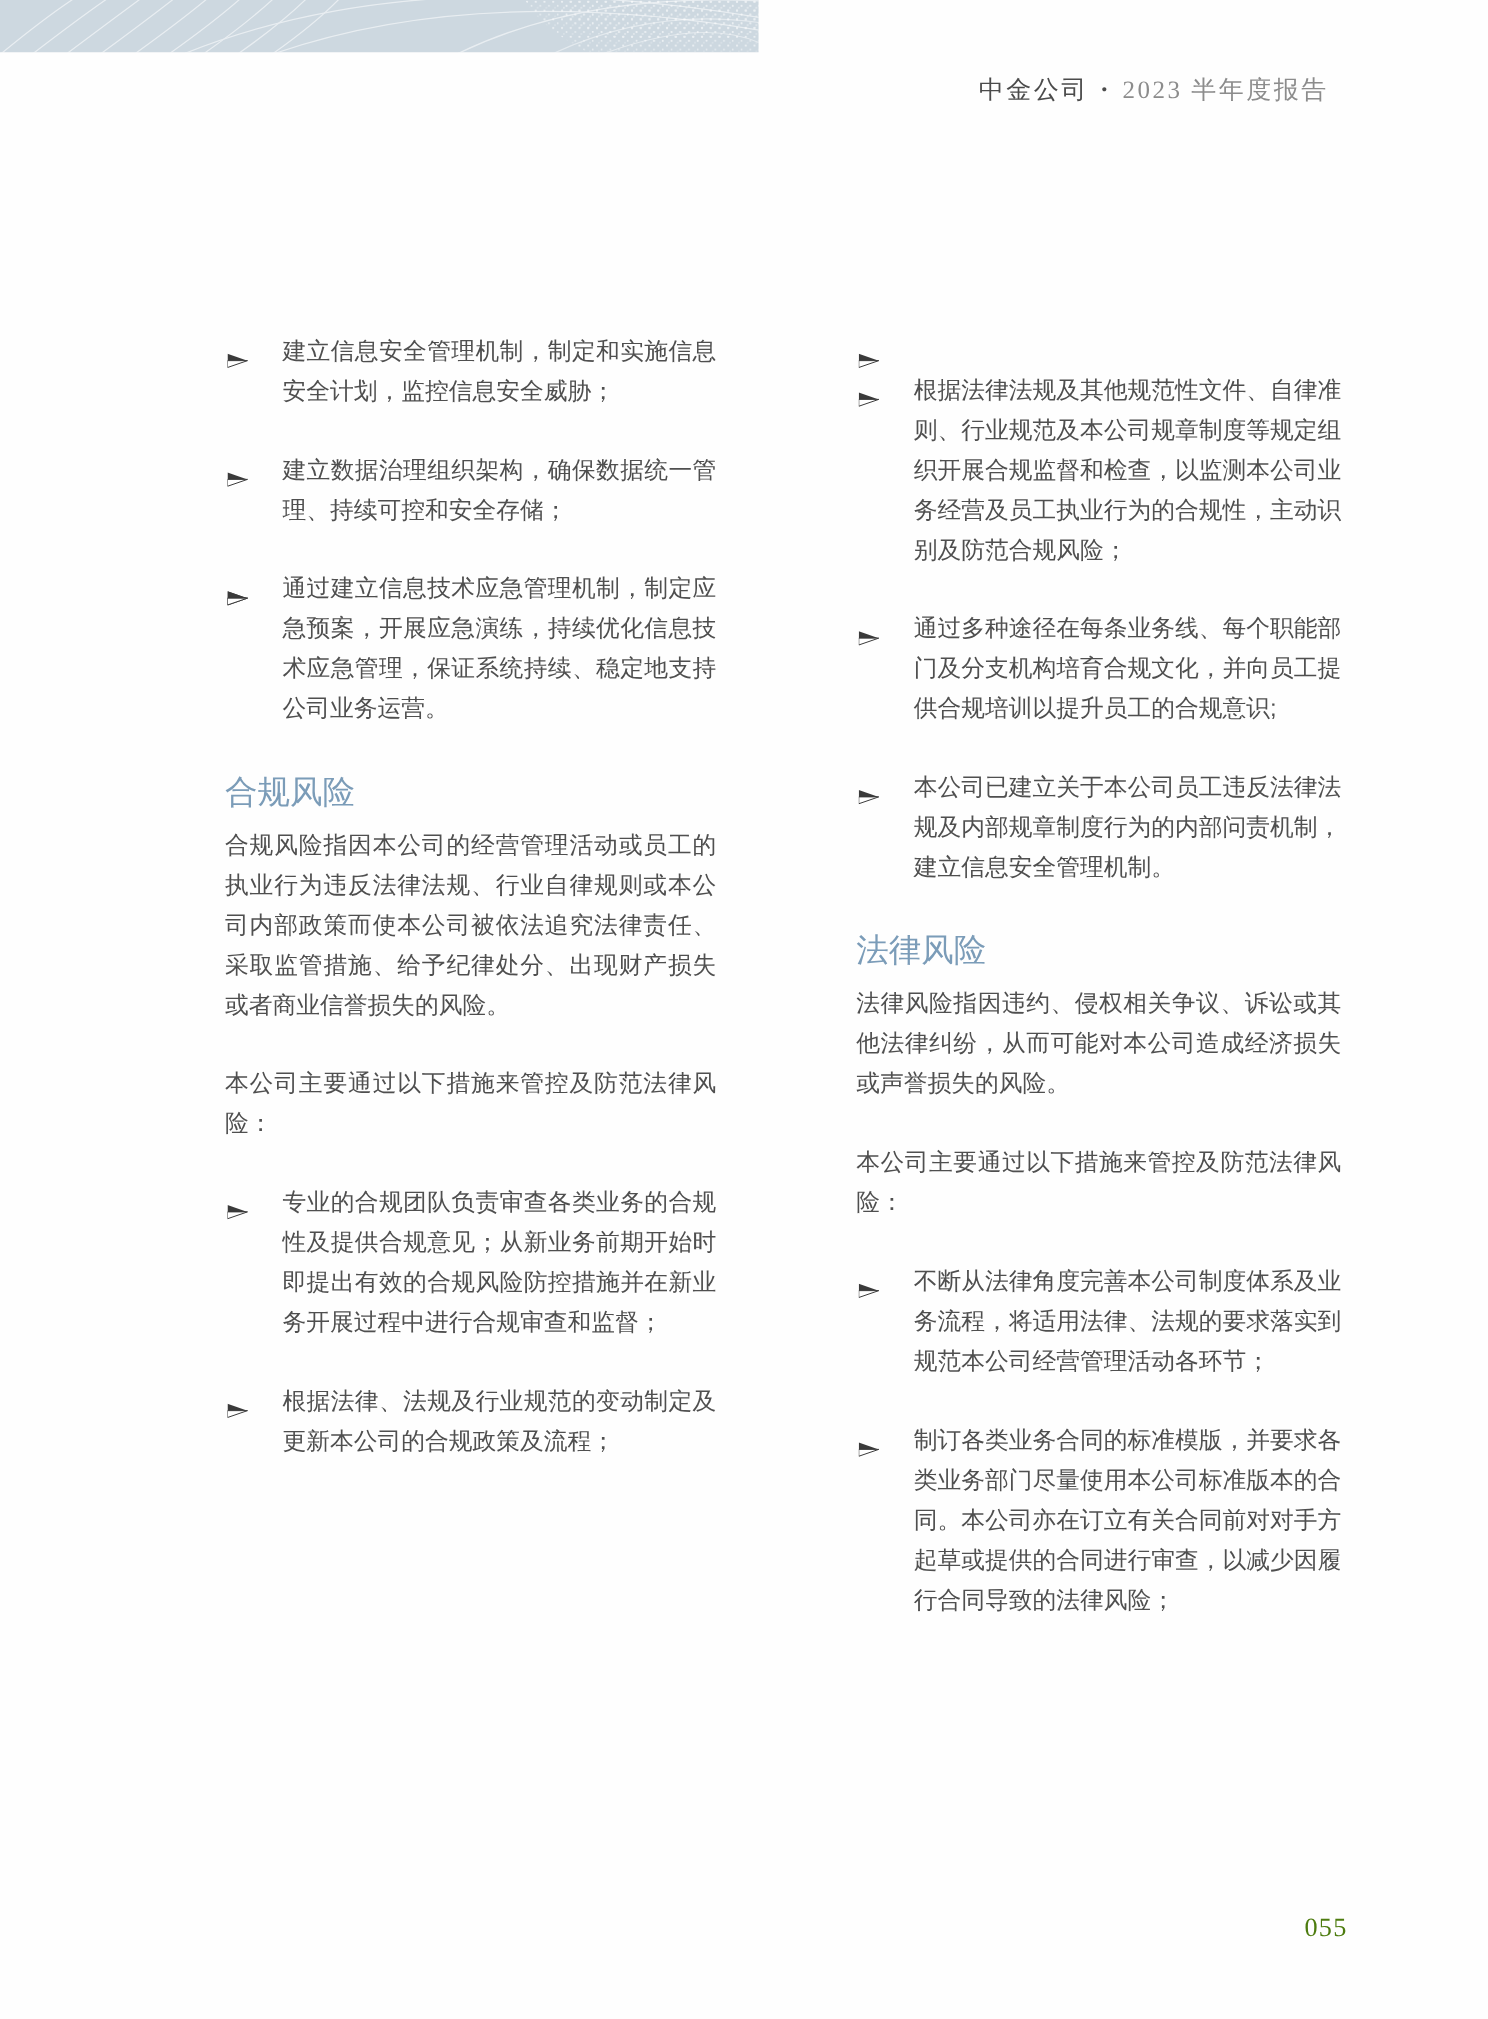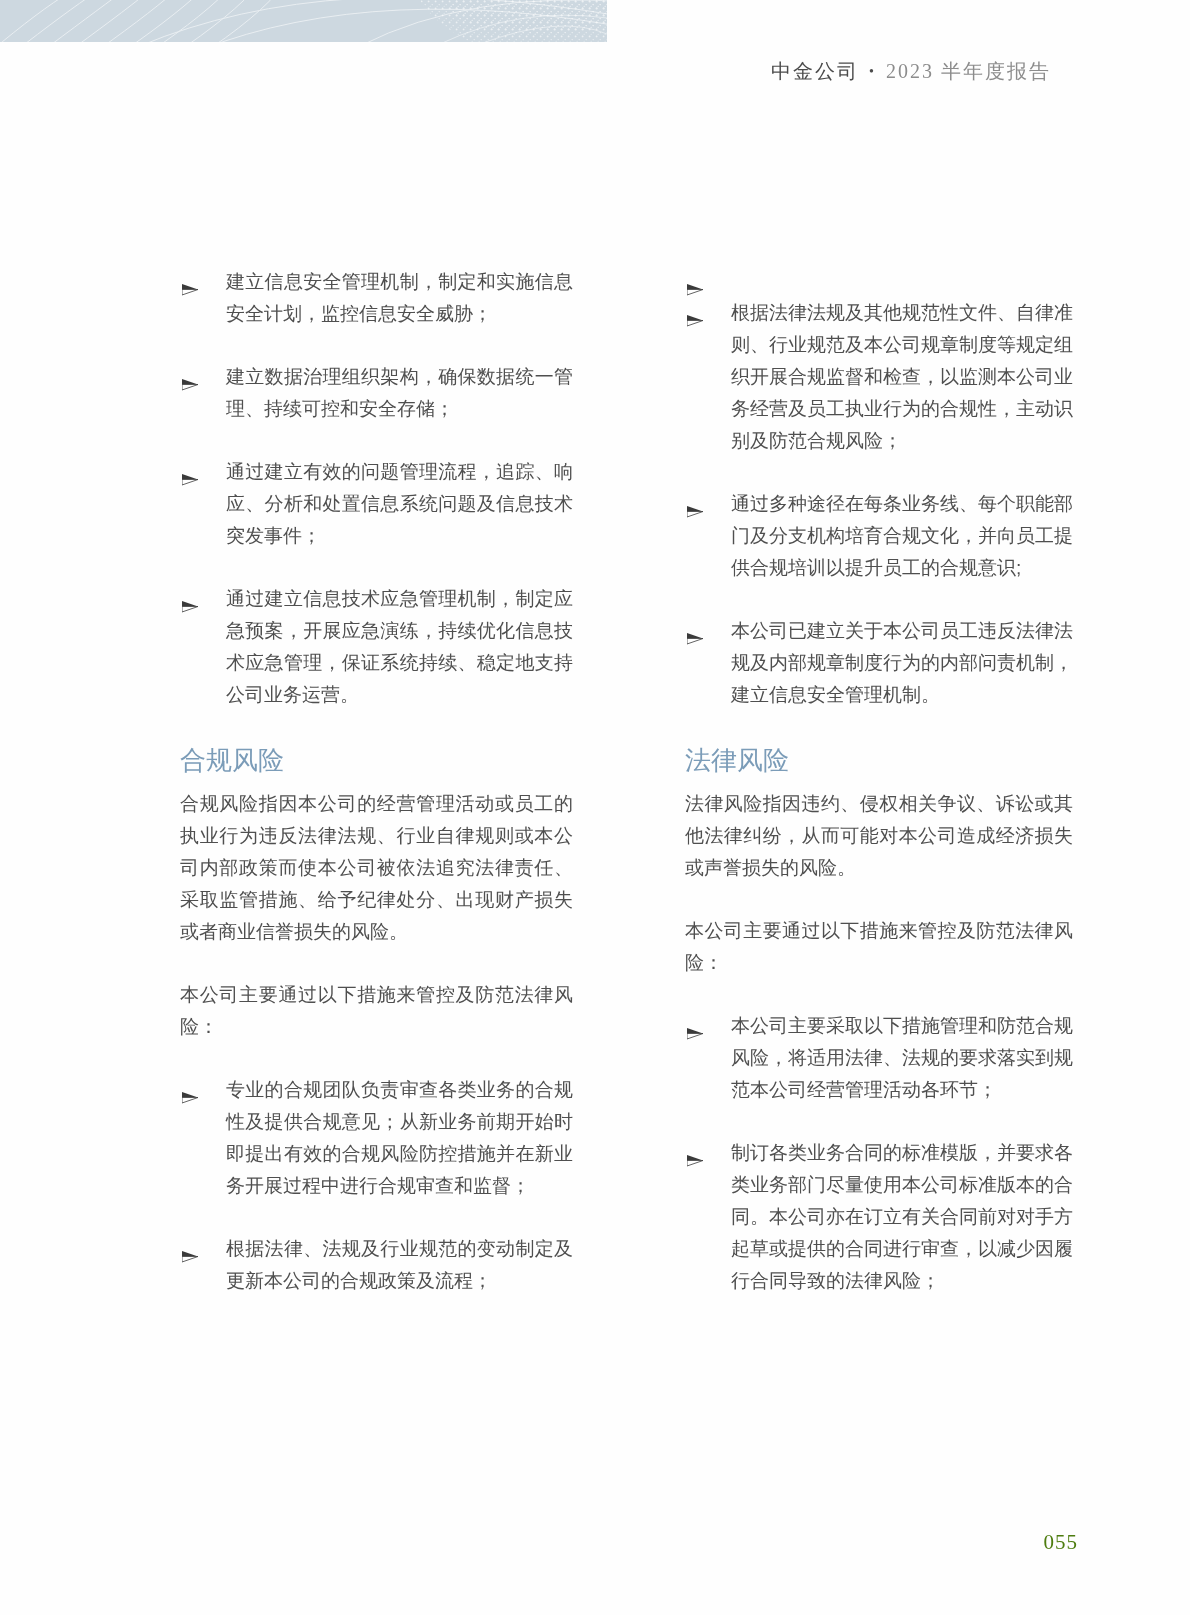--- a/index.html
+++ b/index.html
@@ -3,21 +3,21 @@
 <meta charset="utf-8">
 <style>
   html,body{margin:0;padding:0;}
   body{
     width:1190px;height:1615px;position:relative;background:#fefefe;
     font-family:"Liberation Sans", sans-serif;color:#4f4f4f;
     overflow:hidden;
   }
   .band{position:absolute;left:0;top:0;width:607px;height:42px;}
   .report-header{
-    position:absolute;top:58px;right:139px;
+    position:absolute;top:58px;right:127px;
     font-family:"Liberation Serif", serif;font-size:20px;color:#4b4b4b;
     letter-spacing:2px;white-space:nowrap;
   }
   .report-header .dot{font-size:14px;color:#4b4b4b;margin:0 10px;vertical-align:2px;}
   .report-header .report-title{color:#8c8c8c;}
   .content{position:absolute;left:180px;top:266px;width:893px;display:flex;}
   .col{font-size:19px;line-height:32px;text-align:justify;color:#4f4f4f;}
   .col-left{width:393px;margin-right:112px;}
   .col-right{width:388px;}
   .para{margin:0 0 31px 0;}
@@ -95,21 +95,20 @@
             <polygon points="0,6.5 16,6.5 0,12" fill="#ffffff" stroke="#3a3a3a" stroke-width="0.8"></polygon>
           </svg></span>
       <p class="btext" style="margin:0;">建立数据治理组织架构，确保数据统一管理、持续可控和安全存储；</p>
     </div>
 
     <div class="bullet">
       <span class="marker" aria-label="➢"><svg width="20" height="14" viewBox="0 0 20 14">
             <polygon points="0,1 16,6.5 0,6.5" fill="#3a3a3a"></polygon>
             <polygon points="0,6.5 16,6.5 0,12" fill="#ffffff" stroke="#3a3a3a" stroke-width="0.8"></polygon>
           </svg></span>
-      <p class="btext" style="margin:0;">通过建立有效的问题管理流程，追踪、响应、分析和处置信息系统问题及信息技术突发事件；</p>
     </div>
 
     <div class="bullet">
       <span class="marker" aria-label="➢"><svg width="20" height="14" viewBox="0 0 20 14">
             <polygon points="0,1 16,6.5 0,6.5" fill="#3a3a3a"></polygon>
             <polygon points="0,6.5 16,6.5 0,12" fill="#ffffff" stroke="#3a3a3a" stroke-width="0.8"></polygon>
           </svg></span>
       <p class="btext" style="margin:0;">通过建立信息技术应急管理机制，制定应急预案，开展应急演练，持续优化信息技术应急管理，保证系统持续、稳定地支持公司业务运营。</p>
     </div>
 
@@ -172,21 +171,21 @@
     <h2 class="section-heading">法律风险</h2>
 
     <p class="para">法律风险指因违约、侵权相关争议、诉讼或其他法律纠纷，从而可能对本公司造成经济损失或声誉损失的风险。</p>
     <p class="para">本公司主要通过以下措施来管控及防范法律风险：</p>
 
     <div class="bullet">
       <span class="marker" aria-label="➢"><svg width="20" height="14" viewBox="0 0 20 14">
             <polygon points="0,1 16,6.5 0,6.5" fill="#3a3a3a"></polygon>
             <polygon points="0,6.5 16,6.5 0,12" fill="#ffffff" stroke="#3a3a3a" stroke-width="0.8"></polygon>
           </svg></span>
-      <p class="btext" style="margin:0;">本公司主要采取以下措施管理和防范合规风险，将适用法律、法规的要求落实到规范本公司经营管理活动各环节；</p>
+      <p class="btext" style="margin:0;">不断从法律角度完善本公司制度体系及业务流程，将适用法律、法规的要求落实到规范本公司经营管理活动各环节；</p>
     </div>
 
     <div class="bullet">
       <span class="marker" aria-label="➢"><svg width="20" height="14" viewBox="0 0 20 14">
             <polygon points="0,1 16,6.5 0,6.5" fill="#3a3a3a"></polygon>
             <polygon points="0,6.5 16,6.5 0,12" fill="#ffffff" stroke="#3a3a3a" stroke-width="0.8"></polygon>
           </svg></span>
       <p class="btext" style="margin:0;">制订各类业务合同的标准模版，并要求各类业务部门尽量使用本公司标准版本的合同。本公司亦在订立有关合同前对对手方起草或提供的合同进行审查，以减少因履行合同导致的法律风险；</p>
     </div>
 

